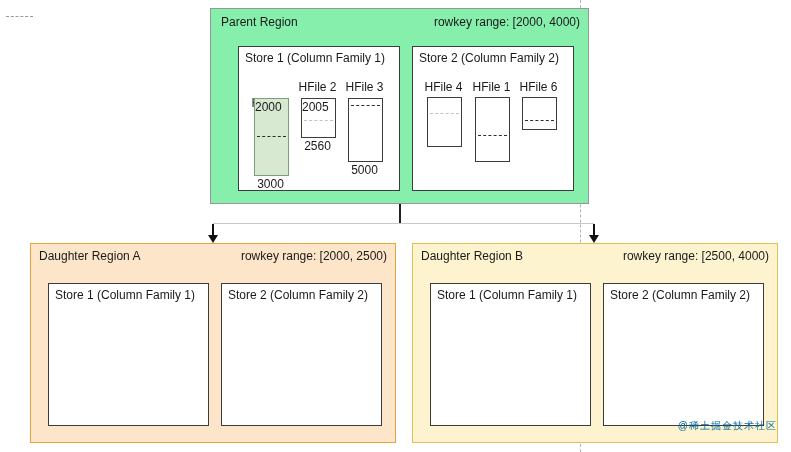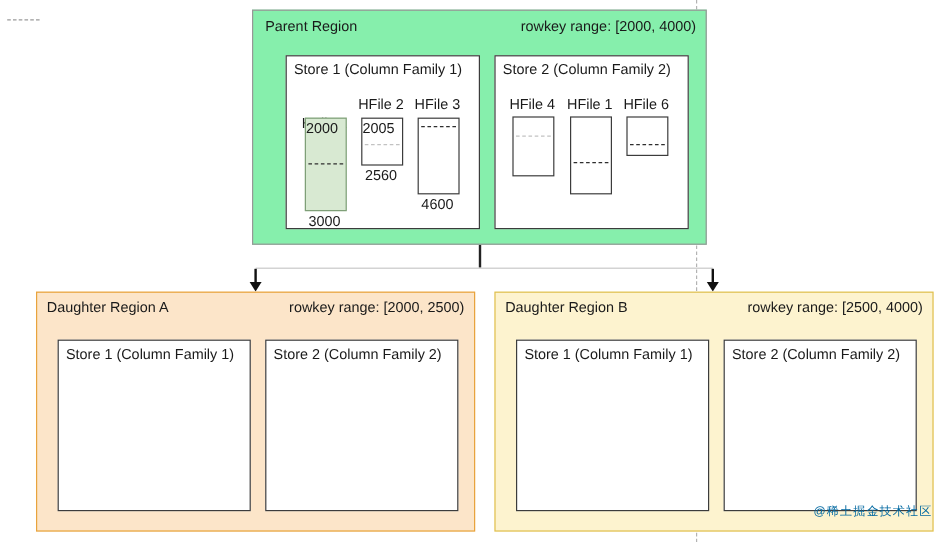--- a/index.html
+++ b/index.html
@@ -74,21 +74,21 @@
 
       <div class="hfile" style="left:62px;top:51px;width:33px;height:38px;">
         <div class="startv">2005</div>
         <div class="cut light" style="top:21px;"></div>
       </div>
       <div class="endv" style="left:55px;top:92px;">2560</div>
 
       <div class="hfile" style="left:109px;top:51px;width:33px;height:62px;">
         <div class="cut" style="top:6px;"></div>
       </div>
-      <div class="endv" style="left:102px;top:116px;">4600</div>
+      <div class="endv" style="left:102px;top:116px;">5000</div>
     </div>
 
     <div class="store p-store2">
       <div class="store-title">Store 2 (Column Family 2)</div>
 
       <div class="hfile-label" style="left:7px;">HFile 4</div>
       <div class="hfile-label" style="left:55px;">HFile 1</div>
       <div class="hfile-label" style="left:102px;">HFile 6</div>
 
       <div class="hfile" style="left:14px;top:50px;width:33px;height:48px;">

